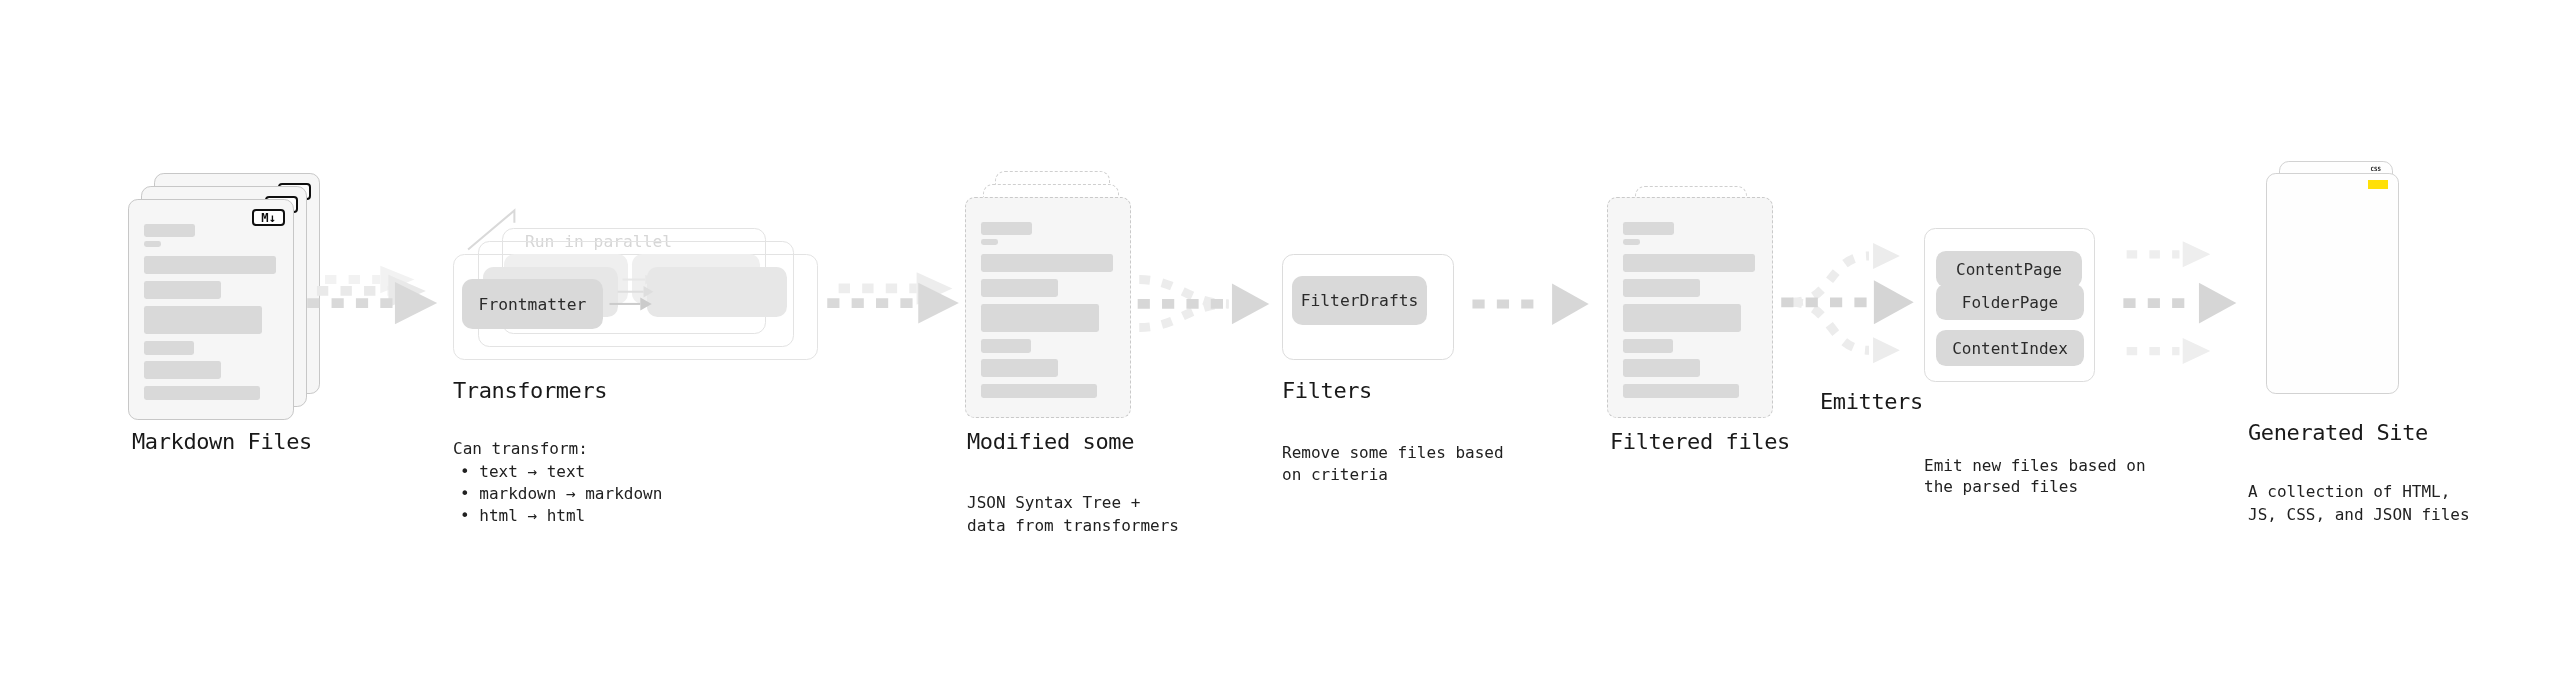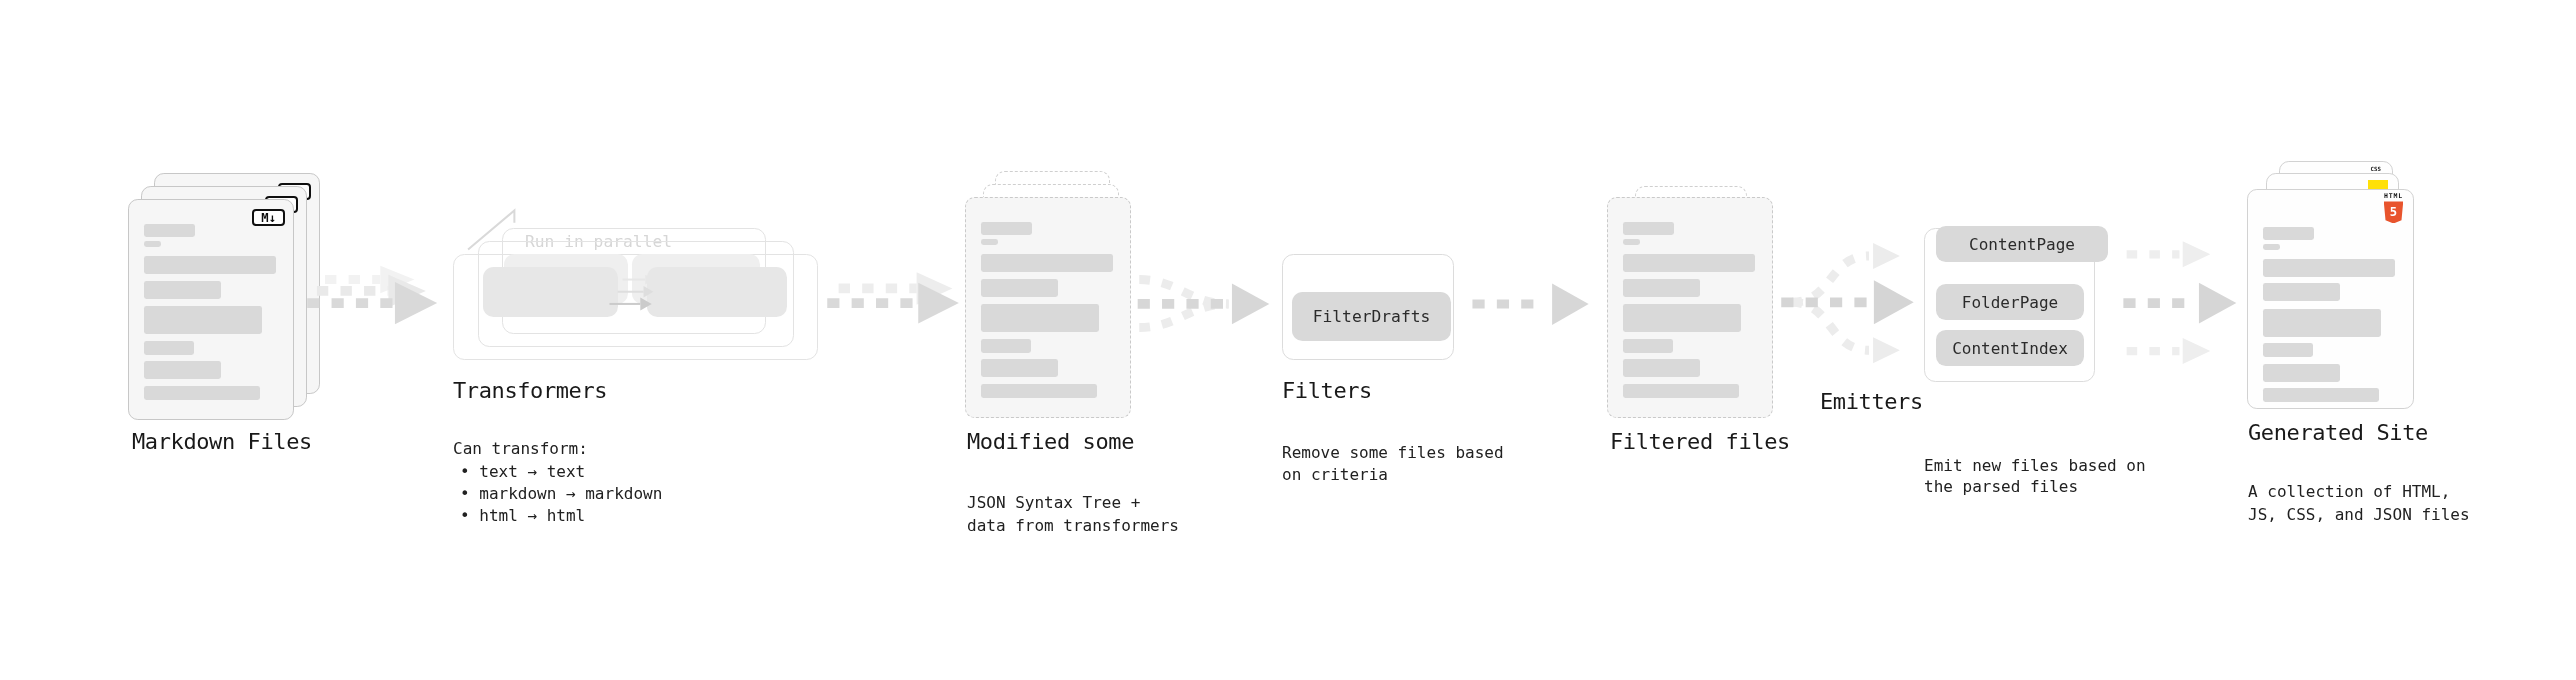--- a/index.html
+++ b/index.html
@@ -132,20 +132,21 @@
 
   <div class="note" style="left:525px;top:200px">Run in parallel</div>
   <div class="obox" style="left:502px;top:228px;width:264px;height:106px"></div>
   <div class="obox" style="left:478px;top:241px;width:316px;height:106px"></div>
   <div class="obox" style="left:453px;top:254px;width:365px;height:106px"></div>
 
   <div class="pill echo2" style="left:504px;top:254px;width:124px;height:50px"></div>
   <div class="pill echo2" style="left:632px;top:254px;width:128px;height:50px"></div>
   <div class="pill echo1" style="left:483px;top:267px;width:135px;height:50px"></div>
   <div class="pill echo1" style="left:647px;top:267px;width:140px;height:50px"></div>
+  <div class="pill" style="left:462px;top:279px;width:141px;height:50px">Frontmatter</div>
 
   <div class="label" style="left:453px;top:378px">Transformers</div>
   <div class="cap" style="left:453px;top:415px">Can transform:</div>
   <div class="cap" style="left:460px;top:438px">• text → text</div>
   <div class="cap" style="left:460px;top:460px">• markdown → markdown</div>
   <div class="cap" style="left:460px;top:482px">• html → html</div>
 
   <div class="doc ghostdash" style="left:995px;top:171px;width:115px;height:221px"></div>
   <div class="doc ghostdash" style="left:983px;top:184px;width:136px;height:221px"></div>
   <div class="doc dashedcard" style="left:965px;top:197px;width:166px;height:221px">
@@ -156,67 +157,53 @@
     <div class="sk" style="width:118px;height:28.4px;margin-top:7.3px"></div>
     <div class="sk" style="width:50px;height:14px;margin-top:6.5px"></div>
     <div class="sk" style="width:77px;height:18px;margin-top:6.5px"></div>
     <div class="sk" style="width:116px;height:14px;margin-top:6.5px"></div>
   </div>
   <div class="label" style="left:967px;top:429px">Modified some</div>
   <div class="cap" style="left:967px;top:469px">JSON Syntax Tree +</div>
   <div class="cap" style="left:967px;top:492px">data from transformers</div>
 
   <div class="panel" style="left:1282px;top:254px;width:172px;height:106px"></div>
-  <div class="pill" style="left:1292px;top:292px;width:159px;height:49px">FilterDrafts</div>
+  <div class="pill" style="left:1292px;top:276px;width:135px;height:49px">FilterDrafts</div>
   <div class="label" style="left:1282px;top:378px">Filters</div>
   <div class="cap" style="left:1282px;top:419px">Remove some files based</div>
   <div class="cap" style="left:1282px;top:441px">on criteria</div>
 
   <div class="doc ghostdash" style="left:1635px;top:186px;width:112px;height:221px"></div>
   <div class="doc dashedcard" style="left:1607px;top:197px;width:166px;height:221px">
     <div class="sk" style="width:51px;height:13px;margin-top:24.4px"></div>
     <div class="sk" style="width:17px;height:5.7px;margin-top:4.1px"></div>
     <div class="sk" style="width:132px;height:18px;margin-top:9px"></div>
     <div class="sk" style="width:77px;height:18px;margin-top:6.5px"></div>
     <div class="sk" style="width:118px;height:28.4px;margin-top:7.3px"></div>
     <div class="sk" style="width:50px;height:14px;margin-top:6.5px"></div>
     <div class="sk" style="width:77px;height:18px;margin-top:6.5px"></div>
     <div class="sk" style="width:116px;height:14px;margin-top:6.5px"></div>
   </div>
   <div class="label" style="left:1610px;top:429px">Filtered files</div>
 
   <div class="panel" style="left:1924px;top:228px;width:171px;height:154px"></div>
-  <div class="pill small" style="left:1936px;top:226px;width:172px;height:36px">ContentPage</div>
+  <div class="pill small" style="left:1936px;top:251px;width:146px;height:36px">ContentPage</div>
   <div class="pill small" style="left:1936px;top:284px;width:148px;height:36px">FolderPage</div>
   <div class="pill small" style="left:1936px;top:330px;width:148px;height:36px">ContentIndex</div>
   <div class="label" style="left:1820px;top:389px">Emitters</div>
   <div class="cap" style="left:1924px;top:432px">Emit new files based on</div>
   <div class="cap" style="left:1924px;top:453px">the parsed files</div>
 
   <div class="doc white" style="left:2279px;top:161px;width:114px;height:221px">
     <div class="css-badge">
       <div class="css-word">CSS</div>
       <div class="css-bar"></div>
     </div>
   </div>
   <div class="doc white" style="left:2266px;top:173px;width:133px;height:221px">
     <div class="js-badge"></div>
   </div>
-  <div class="doc white" style="left:2247px;top:189px;width:167px;height:220px">
-    <div class="html5">
-      <div class="html5-word">HTML</div>
-      <div class="html5-shield">5</div>
-    </div>
-    <div class="sk" style="width:51px;height:13px;margin-top:37px"></div>
-    <div class="sk" style="width:17px;height:5.7px;margin-top:4.1px"></div>
-    <div class="sk" style="width:132px;height:18px;margin-top:9px"></div>
-    <div class="sk" style="width:77px;height:18px;margin-top:6.5px"></div>
-    <div class="sk" style="width:118px;height:28.4px;margin-top:7.3px"></div>
-    <div class="sk" style="width:50px;height:14px;margin-top:6.5px"></div>
-    <div class="sk" style="width:77px;height:18px;margin-top:6.5px"></div>
-    <div class="sk" style="width:116px;height:14px;margin-top:6.5px"></div>
-  </div>
   <div class="label" style="left:2248px;top:420px">Generated Site</div>
   <div class="cap" style="left:2248px;top:458px">A collection of HTML,</div>
   <div class="cap" style="left:2248px;top:481px">JS, CSS, and JSON files</div>
 
 </div>
 
 
 </body></html>

